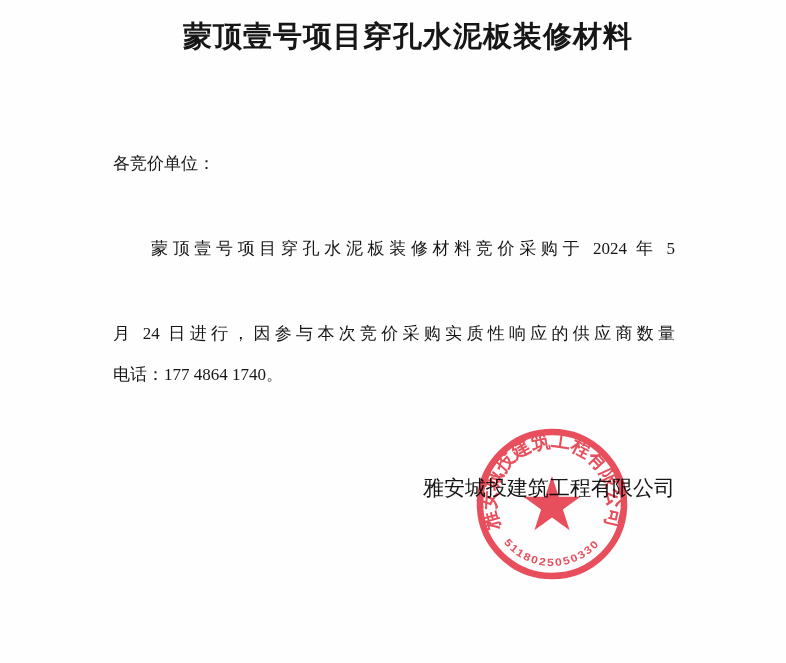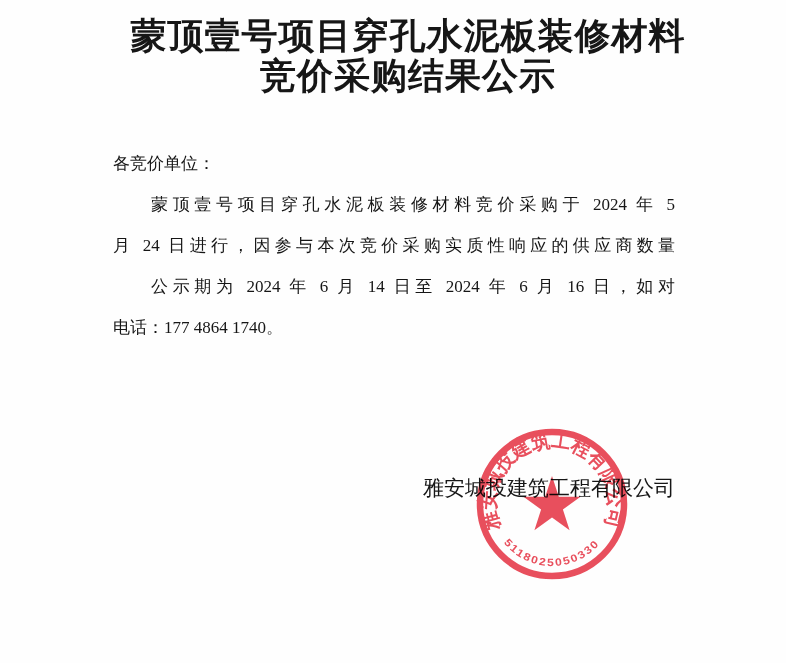--- a/index.html
+++ b/index.html
@@ -20,21 +20,21 @@
   .doc-title {
     position: absolute;
     top: 16px;
     left: 0;
     width: 786px;
     padding-left: 30px;
     box-sizing: border-box;
     text-align: center;
     font-family: "Liberation Sans", sans-serif;
     font-weight: bold;
-    font-size: 36px;
+    font-size: 29px;
     line-height: 40px;
     letter-spacing: 1px;
     color: #161616;
   }
   
   .doc-body {
     position: absolute;
     left: 113px;
     top: 143px;
     width: 562px;
@@ -42,20 +42,21 @@
     line-height: 41px;
     color: #161616;
   }
   .body-line { white-space: nowrap; }
   .body-line.wrapok { white-space: normal; }
   .body-line.indent { text-indent: 38px; }
   .body-line.fill {
     white-space: normal;
     text-align: justify;
     text-align-last: justify;
+    margin-top: 44px;
   }
   
   .signature {
     position: absolute;
     top: 467px;
     right: 111px;
     text-align: right;
     font-size: 21px;
     line-height: 43px;
     color: #161616;
@@ -84,28 +85,26 @@
     letter-spacing: 1.5px;
   }
 </style>
 </head>
 <body>
 
 <div class="page">
 
   <div class="doc-title">
     <div>蒙顶壹号项目穿孔水泥板装修材料</div>
-    <div>竞价采购结果公示</div>
   </div>
 
   <div class="doc-body">
     <div class="body-line">各竞价单位：</div>
     <div class="body-line indent fill">蒙顶壹号项目穿孔水泥板装修材料竞价采购于 2024 年 5</div>
     <div class="body-line fill">月 24 日进行，因参与本次竞价采购实质性响应的供应商数量</div>
-    <div class="body-line indent fill">公示期为 2024 年 6 月 14 日至 2024 年 6 月 16 日，如对</div>
     <div class="body-line wrapok">电话：177 4864 1740。</div>
   </div>
 
   <div class="signature">
     <div>雅安城投建筑工程有限公司</div>
   </div>
 
   <div class="stamp">
     <svg viewBox="0 0 160 160" xmlns="http://www.w3.org/2000/svg">
       <defs>

